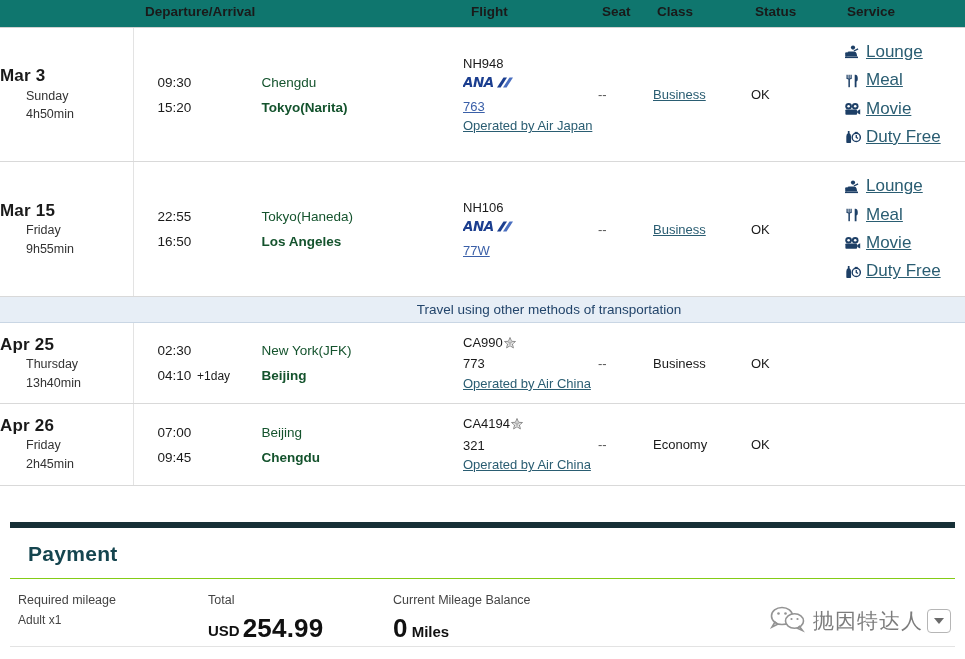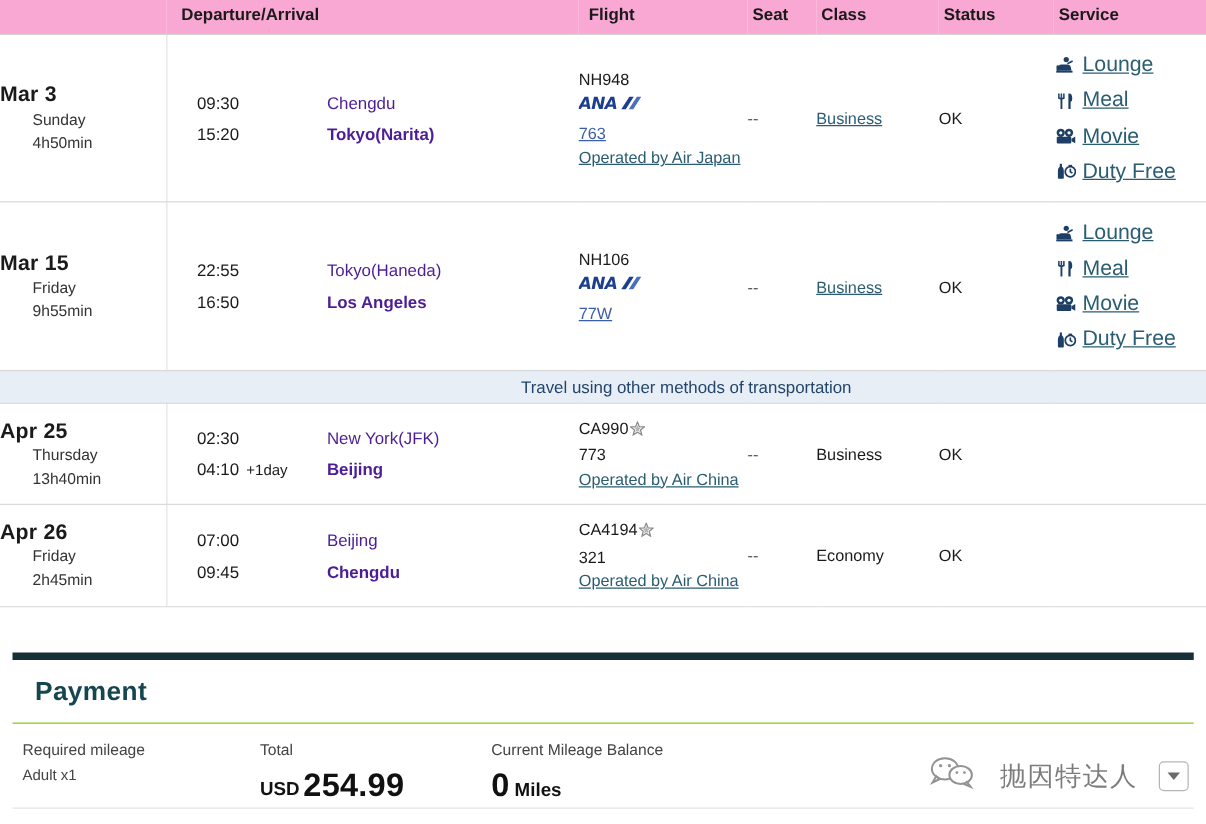--- a/index.html
+++ b/index.html
@@ -16,21 +16,21 @@
   .itin col.c-dep{width:330px;}
   .itin col.c-flight{width:135px;}
   .itin col.c-seat{width:55px;}
   .itin col.c-class{width:98px;}
   .itin col.c-status{width:92px;}
   .itin col.c-svc{width:122px;}
 
   .itin thead th{
     font-size:13.5px;font-weight:bold;color:#1a1a1a;
     text-align:left;padding:4px 0 8px 0;vertical-align:bottom;
-    border-bottom:1px solid #d2d2d2;background:#f9a8d4;
+    border-bottom:1px solid #d2d2d2;background:#0f766e;
   }
   .itin thead th.h-date{padding-left:14px;}
   .itin thead th.h-dep{padding-left:12px;}
   .itin thead th.h-flight{padding-left:8px;}
   .itin thead th.h-seat{padding-left:4px;}
   .itin thead th.h-class{padding-left:4px;}
   .itin thead th.h-status{padding-left:4px;}
   .itin thead th.h-svc{padding-left:4px;}
 
   .itin tbody td{
@@ -42,21 +42,21 @@
     padding:10px 0 10px 14px;vertical-align:top;
   }
   .d-main{font-size:17px;font-weight:bold;color:#1a1a1a;line-height:1.25;letter-spacing:.2px;}
   .d-sub{font-size:12.5px;color:#333;line-height:1.5;padding-left:26px;}
 
   
   .dep-grid{display:table;width:100%;}
   .dep-row{display:table-row;}
   .dep-time,.dep-city{display:table-cell;padding:5px 0;vertical-align:middle;}
   .dep-time{width:104px;padding-left:24px;font-size:13.5px;color:#1a1a1a;white-space:nowrap;}
-  .dep-city{font-size:13.5px;color:#4c1d95;}
+  .dep-city{font-size:13.5px;color:#14532d;}
   .dep-city.bold{font-weight:bold;}
   .plus1{font-size:12px;margin-left:2px;}
 
   
   .flight-cell{padding-left:8px;line-height:1.5;}
   .fl-no{font-size:13px;color:#1a1a1a;}
   .ana-logo{display:block;margin:2px 0 1px 0;}
   .lk{color:#2a5d72;text-decoration:underline;font-size:13px;}
   .lk.blue{color:#3a5fa8;}
   .eq{font-size:13px;color:#1a1a1a;}
@@ -91,21 +91,21 @@
   .pc-2{width:175px;}
   .pc-3{width:230px;}
   .pay-lbl{font-size:12.5px;color:#444;margin-bottom:6px;}
   .pay-val{white-space:nowrap;}
   .big{font-size:26px;font-weight:bold;color:#111;letter-spacing:.2px;}
   .cur{font-size:15px;font-weight:bold;color:#111;margin-right:3px;vertical-align:1px;}
   .unit{font-size:15px;font-weight:bold;color:#111;margin-left:4px;}
   .pax{font-size:12px;color:#444;margin-top:5px;}
 
   
-  .wm{position:absolute;right:14px;bottom:22px;display:flex;align-items:center;gap:17px;opacity:.72;}
+  .wm{position:absolute;right:14px;bottom:22px;display:flex;align-items:center;gap:4px;opacity:.72;}
   .wm-text{font-size:21px;color:#4b4b4b;font-family:"DejaVu Sans",sans-serif;letter-spacing:1px;}
   .wm-btn{width:22px;height:22px;border:1px solid #9a9a9a;border-radius:4px;background:#fff;
           display:flex;align-items:center;justify-content:center;}
   .wm-caret{width:0;height:0;border-left:5px solid transparent;border-right:5px solid transparent;border-top:6px solid #333;}
   .bottom-line{position:absolute;left:10px;right:10px;bottom:12px;height:1px;background:#e3e3e3;}
 </style>
 </head>
 <body>
 
 <div class="page">

